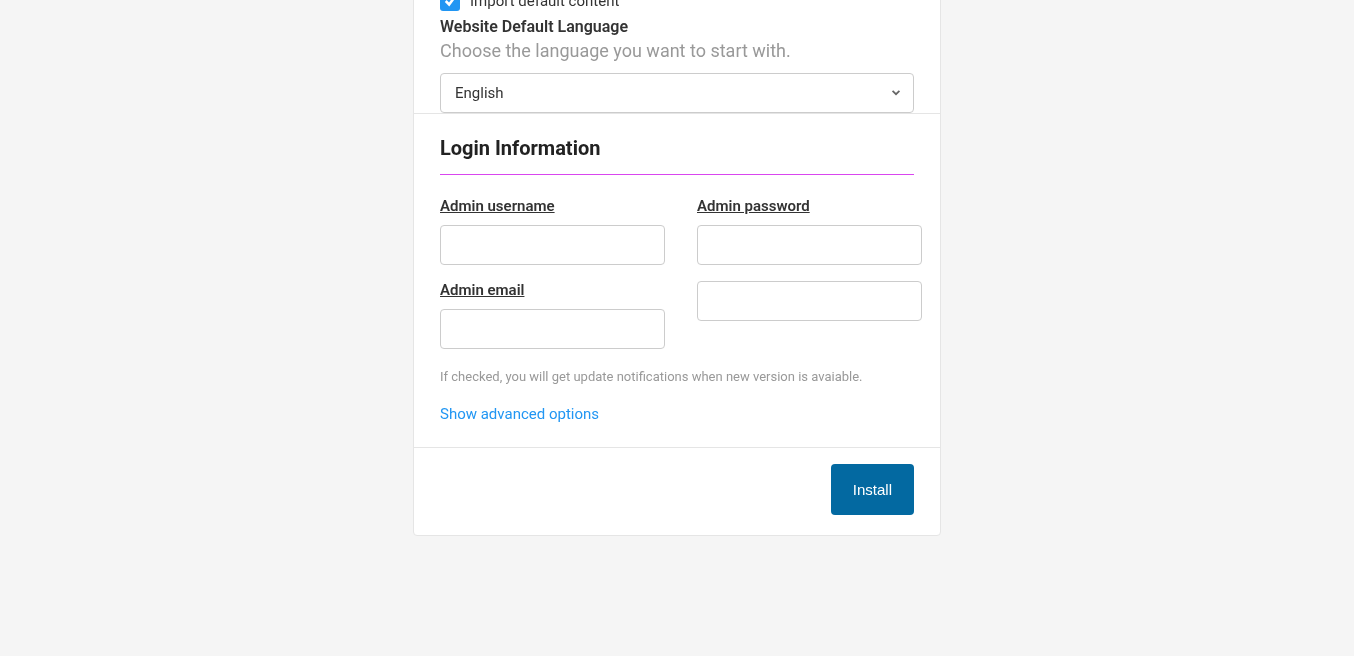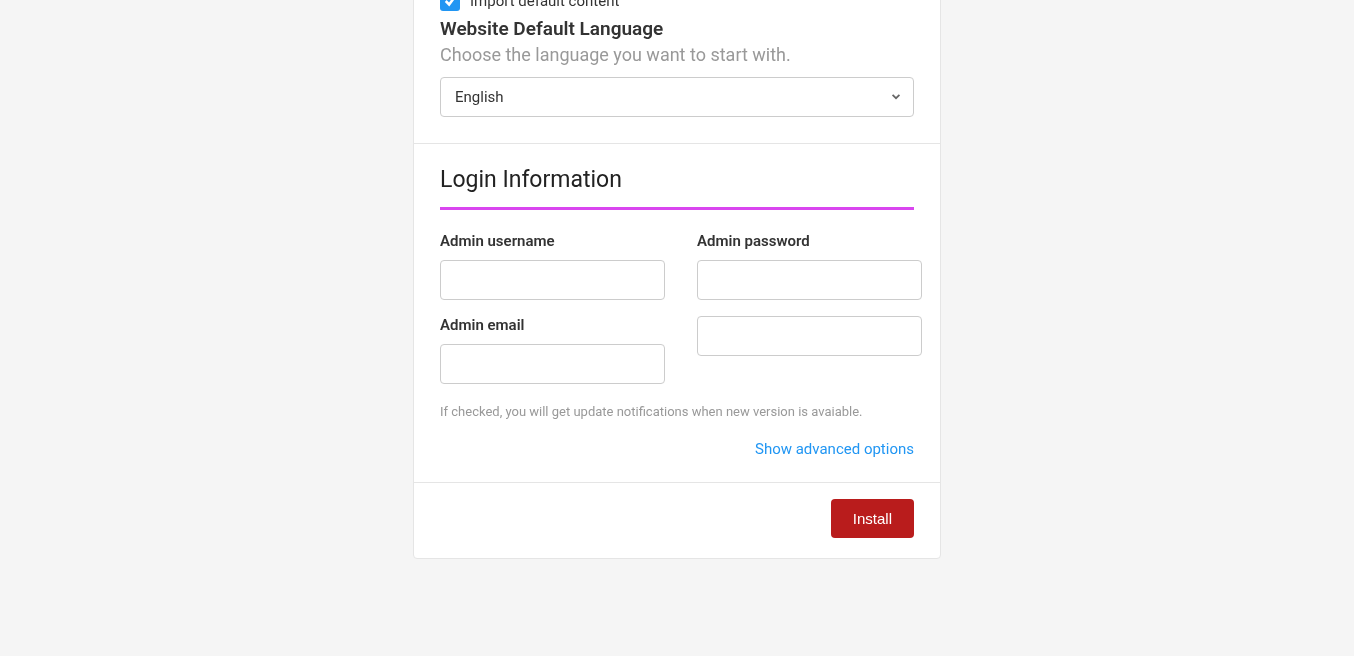--- a/index.html
+++ b/index.html
@@ -56,33 +56,32 @@
     .checkbox-label {
       font-size: 15px;
       color: #333;
     }
     .help-text {
       font-size: 13px;
       color: #999;
       margin-bottom: 20px;
     }
     .field-label {
-      font-size: 19px;
+      font-size: 16px;
       font-weight: 600;
       color: #333;
       margin-bottom: 4px;
     }
     .field-sub {
       font-size: 18px;
       color: #999;
       margin-bottom: 12px;
     }
     .select-wrapper {
       position: relative;
-      margin-bottom: 26px;
       border-radius: 7px;
     }
     .select {
       width: 100%;
       height: 40px;
       border: 1px solid #ccc;
       border-radius: 4px;
       padding: 0 14px;
       font-size: 15px;
       color: #333;
@@ -104,72 +103,72 @@
       height: 12px;
       stroke: #666;
       stroke-width: 2;
       fill: none;
     }
     .divider {
       border: none;
       border-top: 1px solid #e5e5e5;
     }
     .section-title {
-      font-size: 23px;
-      font-weight: 400;
+      font-size: 20px;
+      font-weight: 700;
       color: #222;
       padding: 22px 0 14px 0;
-      border-bottom: 3px solid #d946ef;
+      border-bottom: 1px solid #d946ef;
       margin-bottom: 22px;
     }
     .form-grid {
       display: grid;
       grid-template-columns: 1fr 1fr;
       gap: 16px 32px;
       margin-bottom: 20px;
     }
     .form-field {
       display: flex;
       flex-direction: column;
     }
     .input-label {
       font-size: 15px;
       font-weight: 600;
       color: #333;
       margin-bottom: 10px;
+      text-decoration: underline;
     }
     .text-input {
       height: 40px;
       border: 1px solid #ccc;
       border-radius: 4px;
       padding: 0 12px;
       font-size: 15px;
       background: #fff;
     }
     .advanced-link {
-      text-align: right;
       margin-bottom: 10px;
       padding-bottom: 14px;
     }
     .advanced-link a {
       color: #2196f3;
       font-size: 15px;
       text-decoration: none;
       cursor: pointer;
     }
     .footer {
       padding: 16px 26px 20px;
       text-align: right;
     }
     .install-btn {
-      background: #b91c1c;
+      background: #0369a1;
       color: #fff;
       border: none;
       border-radius: 4px;
-      padding: 11px 22px;
+      padding: 17px 22px;
       font-size: 15px;
       cursor: pointer;
     }
     .wrapper {
       position: relative;
       top: -10px;
     }
   </style>
 </head>
 <body>

